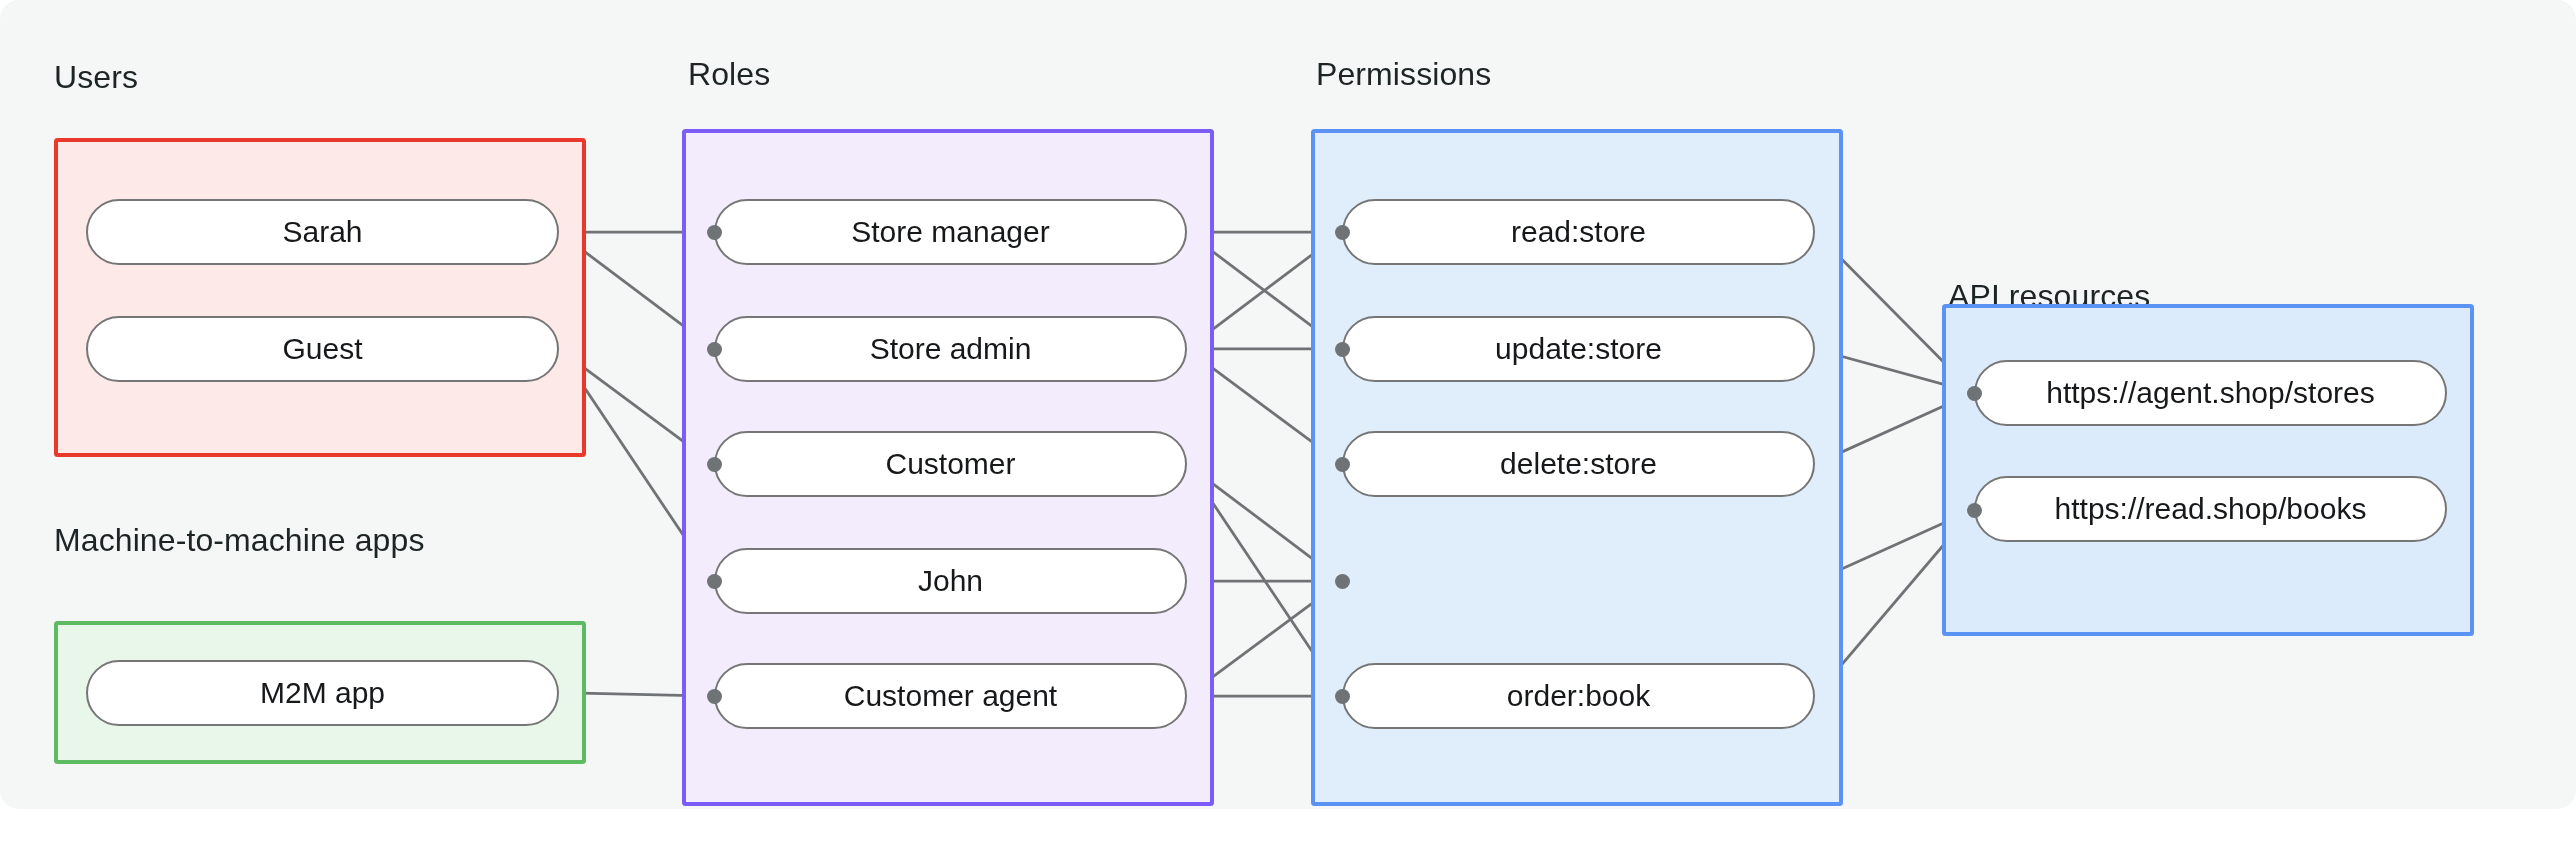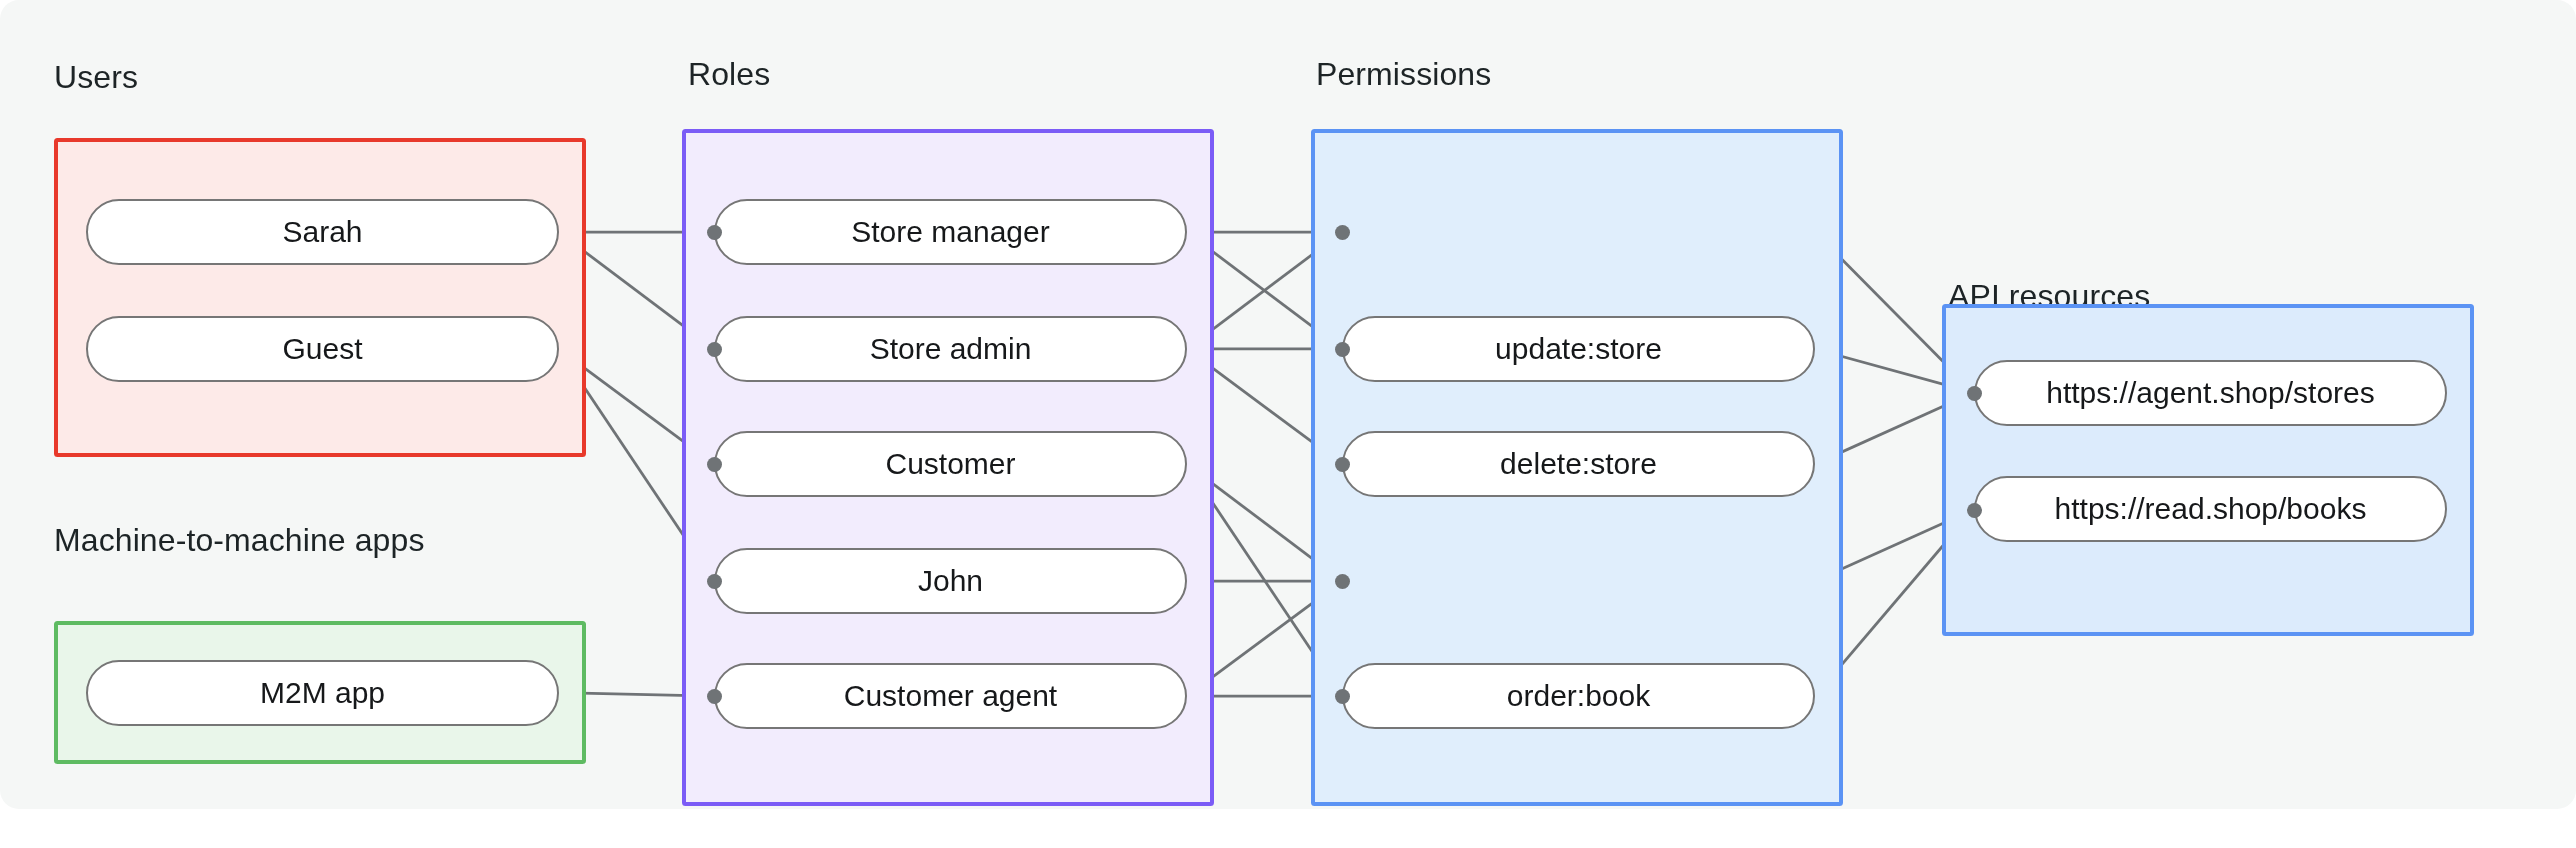--- a/index.html
+++ b/index.html
@@ -112,20 +112,21 @@
   <div class="node" id="n-john" style="left: 86px; top: 316px; width: 473px; height: 66px;">Guest</div>
 
   <div class="node" id="n-m2m-app" style="left: 86px; top: 660px; width: 473px; height: 66px;">M2M app</div>
 
   <div class="node" id="n-store-manager" style="left: 714px; top: 199px; width: 473px; height: 66px;">Store manager</div>
   <div class="node" id="n-store-admin" style="left: 714px; top: 316px; width: 473px; height: 66px;">Store admin</div>
   <div class="node" id="n-customer" style="left: 714px; top: 431px; width: 473px; height: 66px;">Customer</div>
   <div class="node" id="n-guest" style="left: 714px; top: 548px; width: 473px; height: 66px;">John</div>
   <div class="node" id="n-service-agent" style="left: 714px; top: 663px; width: 473px; height: 66px;">Customer agent</div>
 
+  <div class="node" id="n-read-store" style="left: 1342px; top: 199px; width: 473px; height: 66px;">read:store</div>
   <div class="node" id="n-update-store" style="left: 1342px; top: 316px; width: 473px; height: 66px;">update:store</div>
   <div class="node" id="n-delete-store" style="left: 1342px; top: 431px; width: 473px; height: 66px;">delete:store</div>
   <div class="node" id="n-order-book" style="left: 1342px; top: 663px; width: 473px; height: 66px;">order:book</div>
 
   <div class="node" id="n-stores-url" style="left: 1974px; top: 360px; width: 473px; height: 66px;">https://agent.shop/stores</div>
   <div class="node" id="n-books-url" style="left: 1974px; top: 476px; width: 473px; height: 66px;">https://read.shop/books</div>
 
 <div class="port" style="left: 714px; top: 232px;"></div>
     <div class="port" style="left: 714px; top: 349px;"></div>
     <div class="port" style="left: 714px; top: 464px;"></div>

